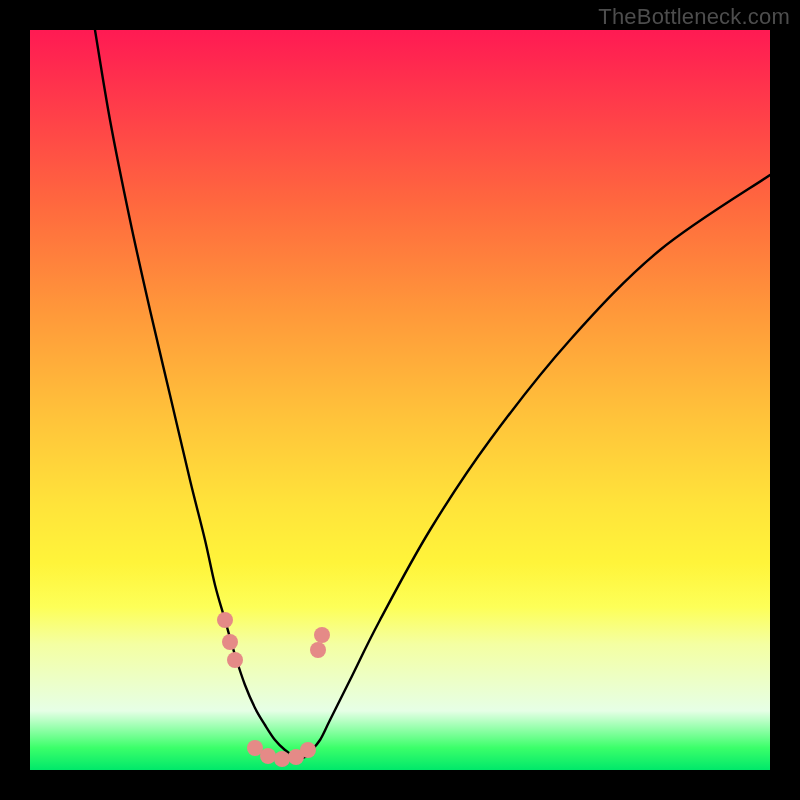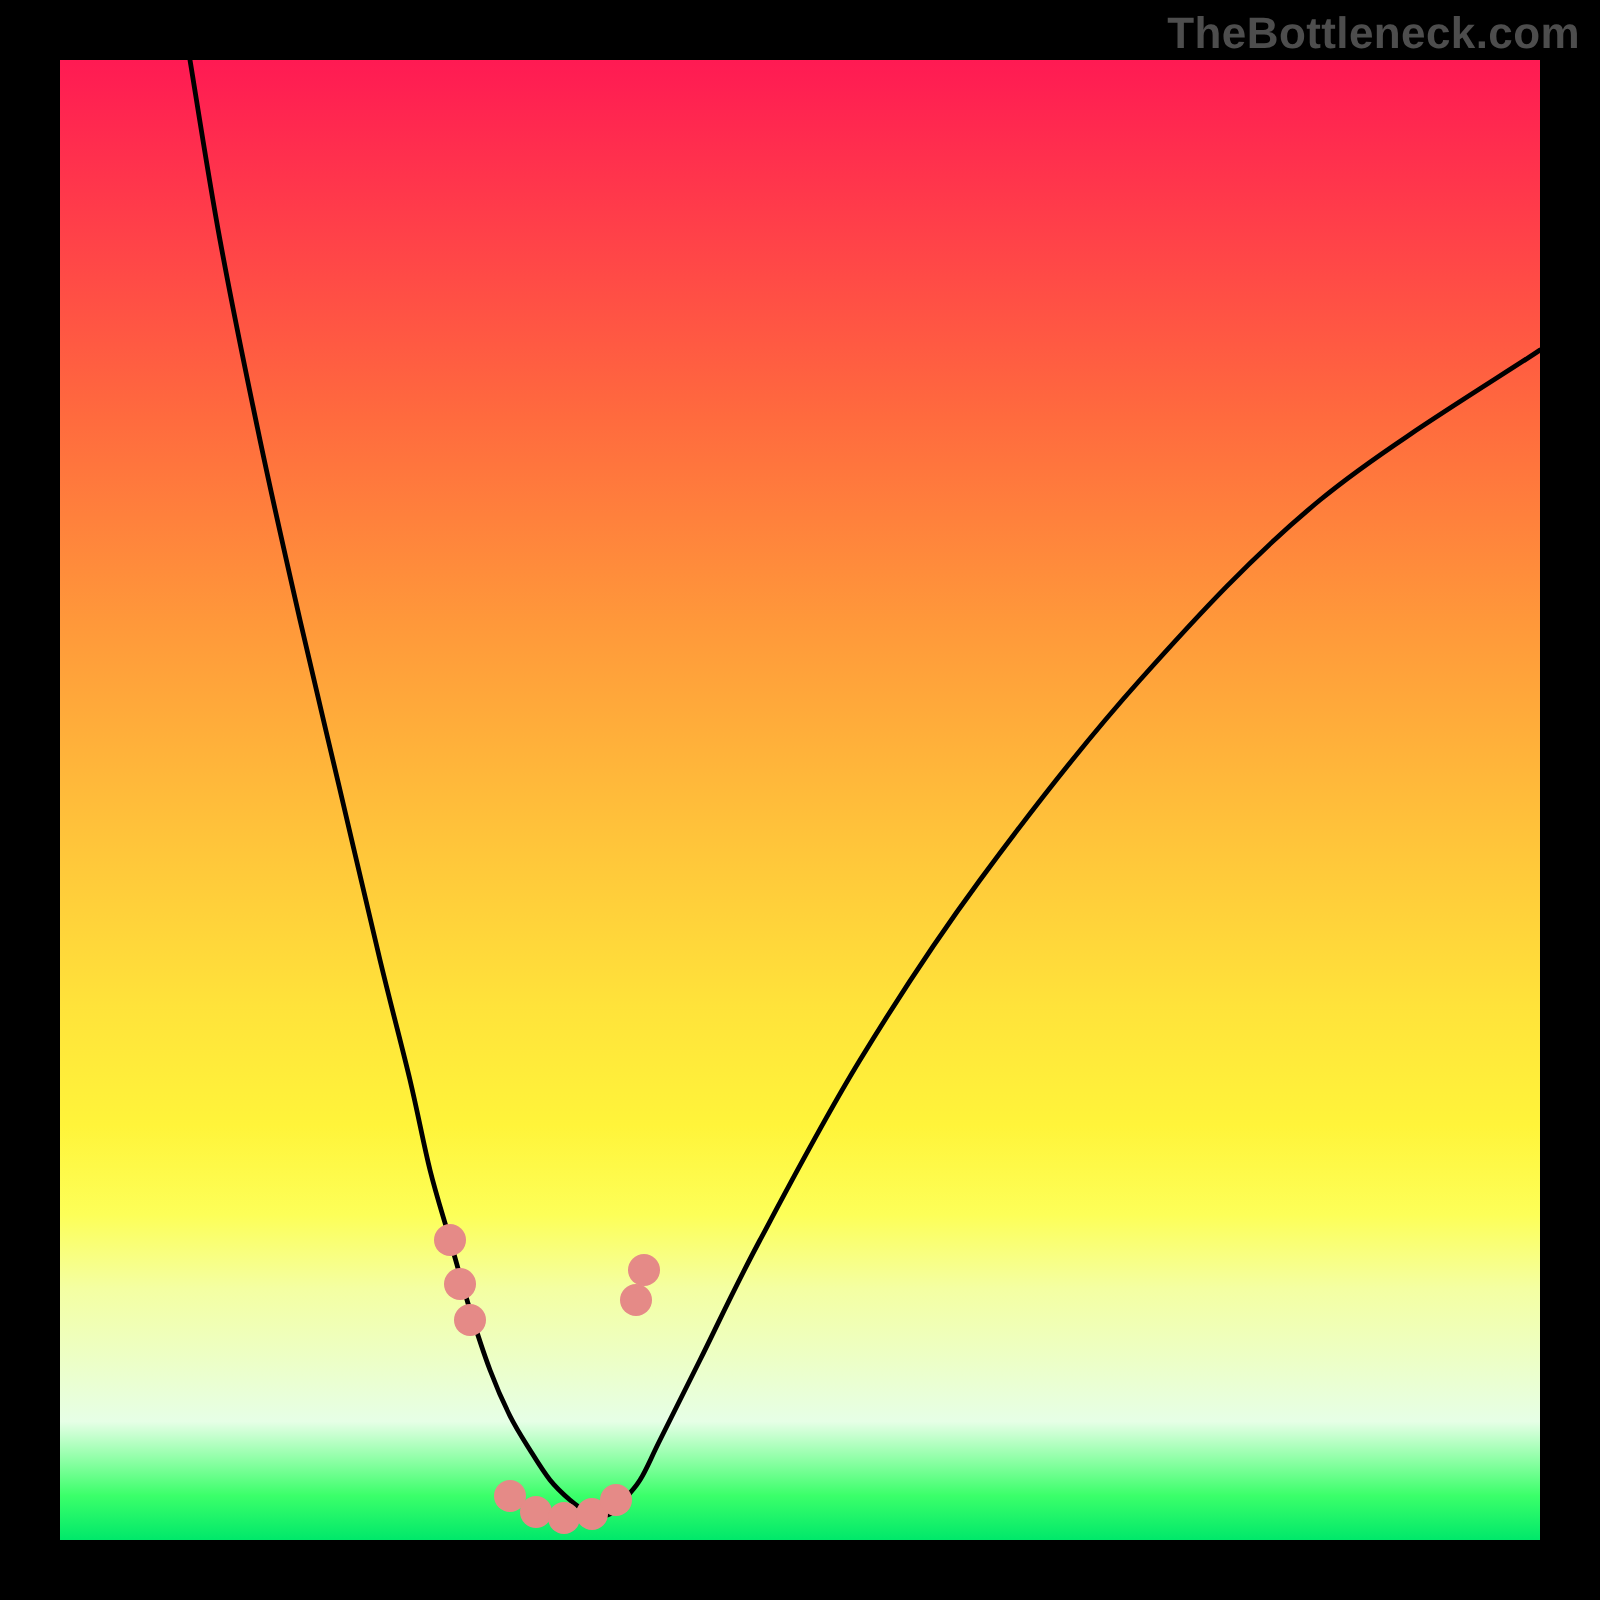--- a/index.html
+++ b/index.html
@@ -45,21 +45,21 @@
     top: 0;
     width: 740px;
     height: 740px;
   }
   .watermark {
     position: absolute;
     top: 4px;
     right: 10px;
     color: #4d4d4d;
     font-size: 22px;
-    font-weight: 700;
+    font-weight: 400;
     letter-spacing: 0.2px;
     user-select: none;
     text-align: center;
   }
 </style>
 </head>
 <body>
 
 <div class="stage">
   <div class="watermark">TheBottleneck.com</div>

